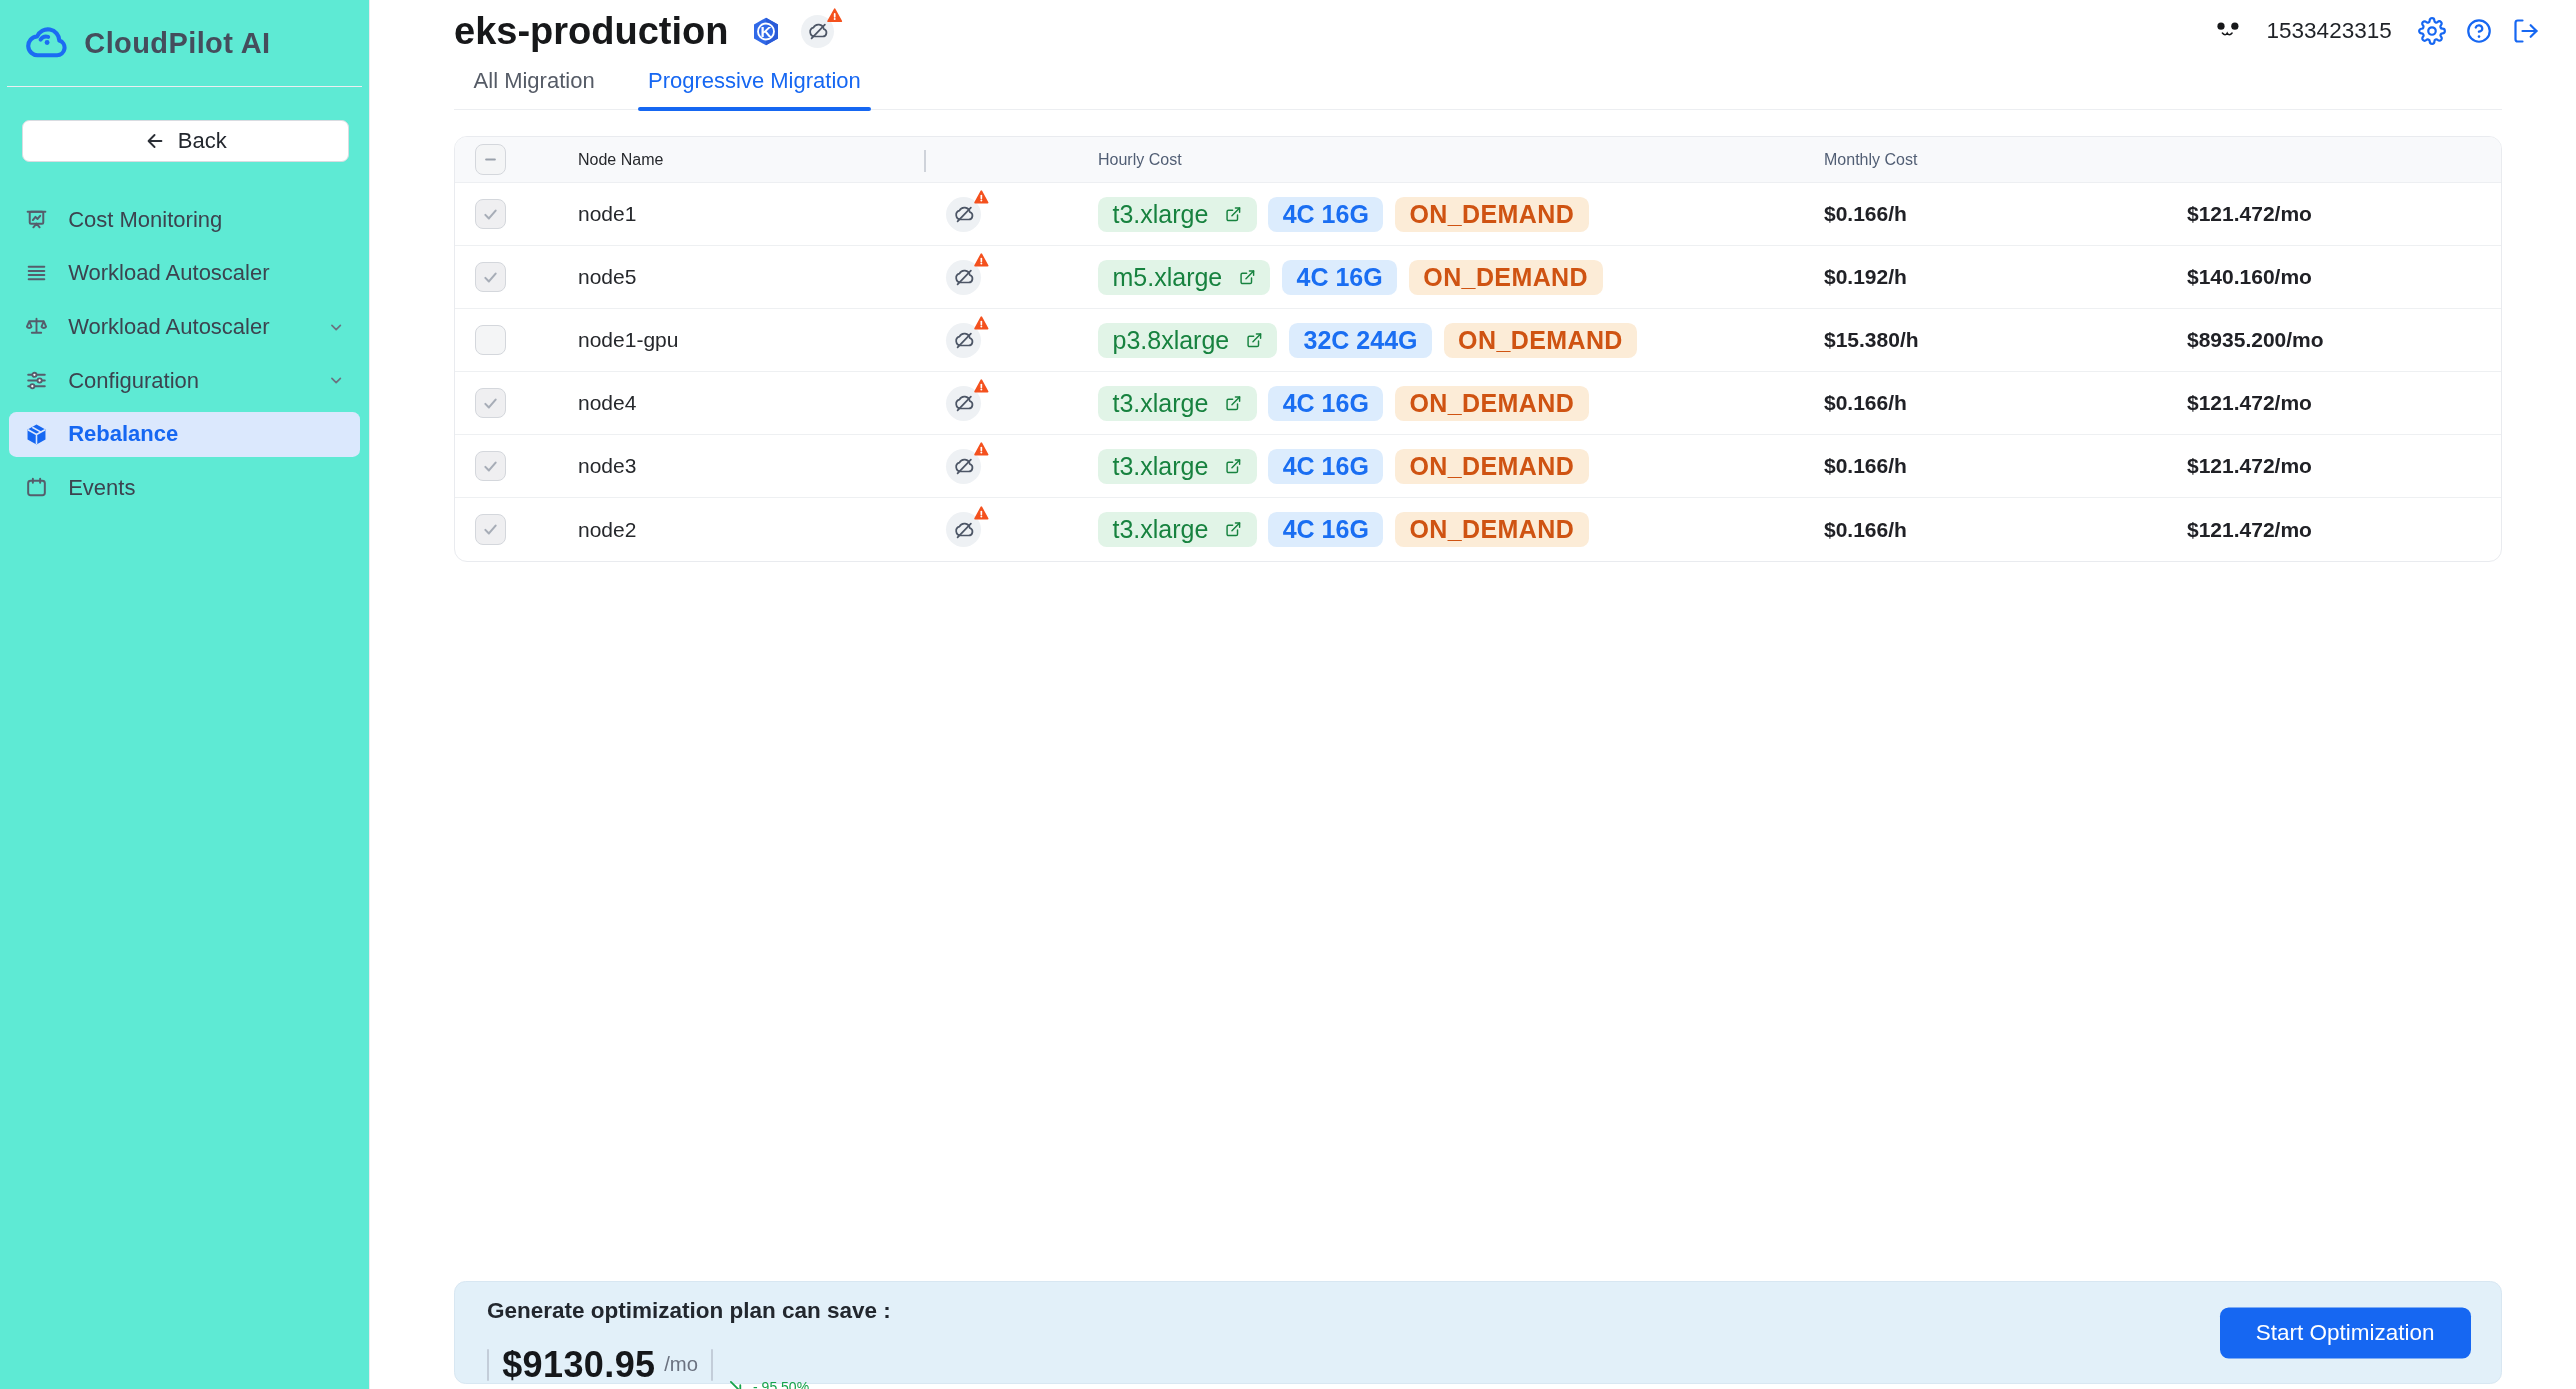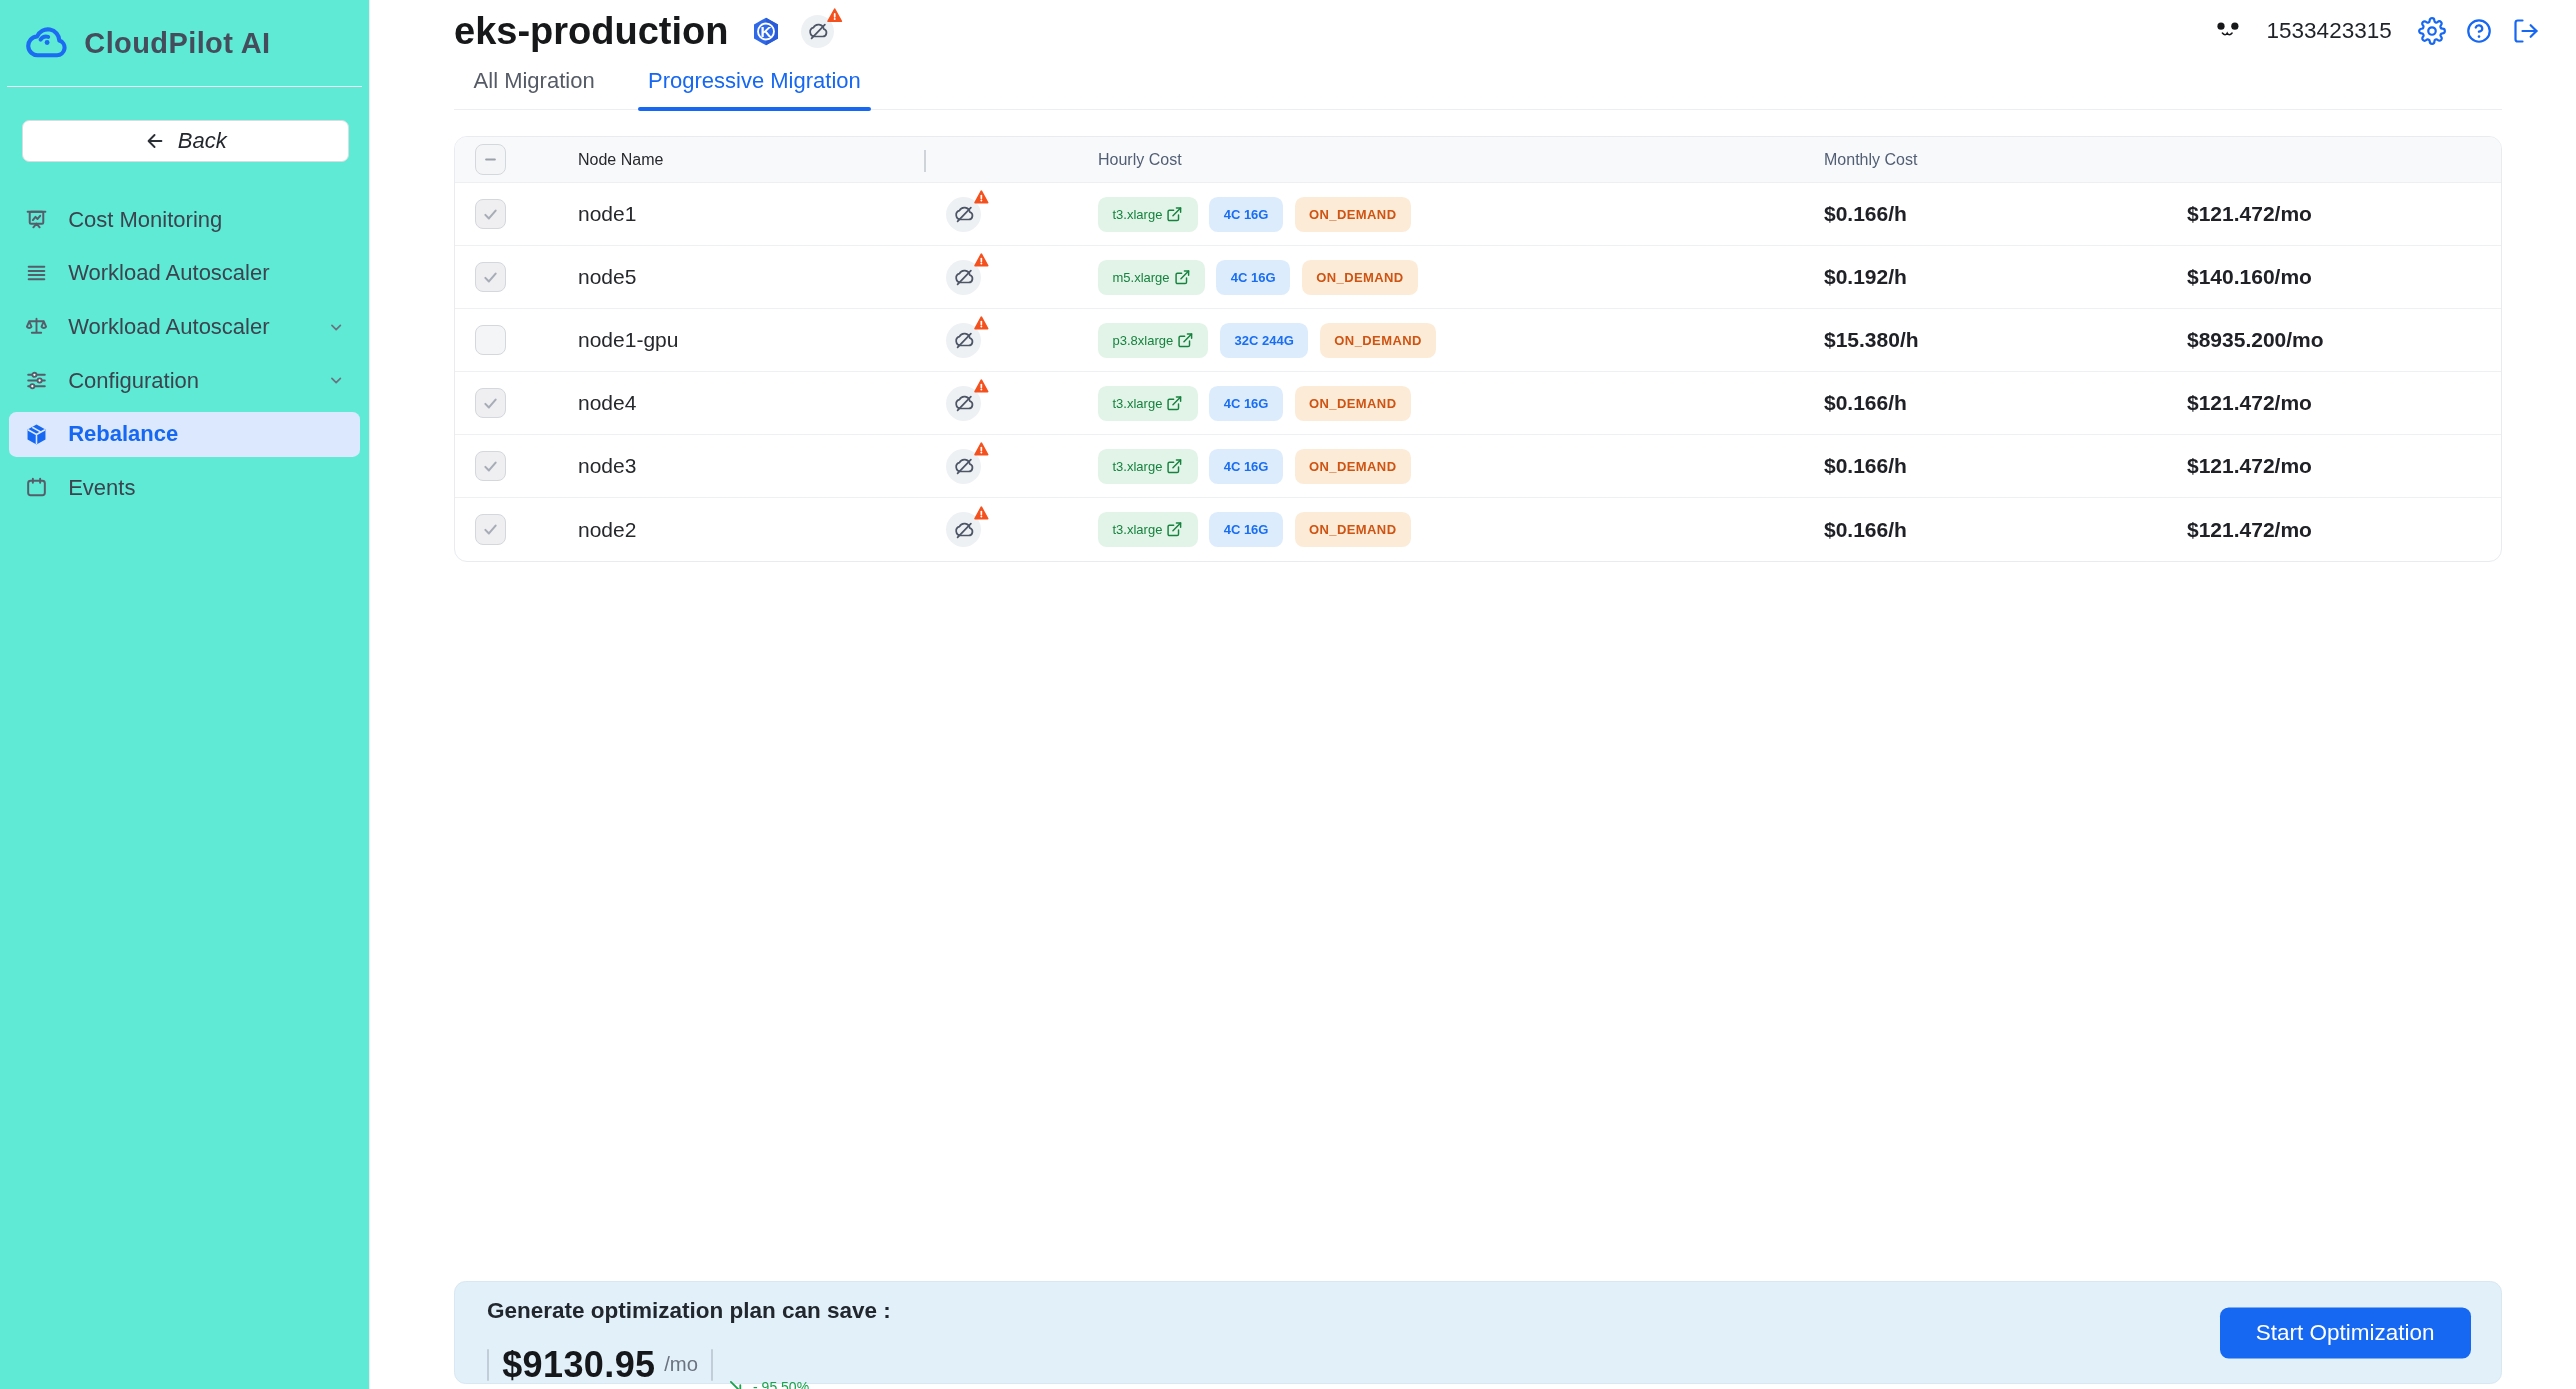--- a/index.html
+++ b/index.html
@@ -18,21 +18,21 @@
   *{margin:0;padding:0;box-sizing:border-box;}
   html,body{width:2576px;height:1390px;overflow:hidden;}
   body{font-family:"Liberation Sans",sans-serif;background:#fff;position:relative;color:var(--text-dark);}
 
   
   .sidebar{position:absolute;left:0;top:0;bottom:0;width:370px;background:#5eead4;border-right:1.5px solid var(--border);}
   .logo-row{height:87px;display:flex;align-items:center;gap:13px;padding-left:19px;border-bottom:1.5px solid #eceef1;margin:0 7.3px;}
   .logo-row svg{flex:0 0 auto;}
   .logo-text{font-size:29px;font-weight:700;color:#454d5c;letter-spacing:0.4px;}
   .back-btn{margin:33px 22px 0;height:42px;width:327px;background:#fff;border:1.5px solid #d9dce1;border-radius:7.3px;
-    display:flex;align-items:center;justify-content:center;gap:11.6px;font-size:22px;color:#23272e;cursor:pointer;font-style:italic;}
+    display:flex;align-items:center;justify-content:center;gap:11.6px;font-size:22px;color:#23272e;cursor:pointer;}
   .nav{margin-top:35px;}
   .nav-item{height:45px;margin:0 8.7px 8.7px;display:flex;align-items:center;gap:19px;padding:0 14.5px;border-radius:7.3px;
     font-size:22px;color:#3c434f;cursor:pointer;}
   .nav-item .nav-icon{width:26px;height:26px;display:flex;align-items:center;justify-content:center;color:#555d6b;}
   .nav-item .chev{margin-left:auto;color:#6b7280;display:flex;}
   .nav-item.active{background:var(--accent-light);color:var(--accent);font-weight:700;}
   .nav-item.active .nav-icon{color:var(--accent);}
 
   
   .main{position:absolute;left:370px;top:0;right:0;bottom:0;background:#fff;}
@@ -70,21 +70,21 @@
   .c-icon{padding-left:22px;}
   .c-cost{font-weight:700;color:#202126;}
 
   .checkbox{width:30.5px;height:30.5px;border-radius:8px;border:1.5px solid #d4d7dc;background:#f4f5f6;display:flex;align-items:center;justify-content:center;cursor:pointer;}
   .checkbox svg{display:none;}
   .checkbox.is-checked{background:#efeff1;}
   .checkbox.is-checked svg.check{display:block;}
   .checkbox.indeterminate svg.dash{display:block;}
 
   .badges{display:flex;align-items:center;gap:11.6px;}
-  .badge{display:inline-flex;align-items:center;gap:4px;height:35px;padding:0 14.5px;border-radius:8.7px;font-size:13px;white-space:nowrap;}
+  .badge{display:inline-flex;align-items:center;gap:17px;height:35px;padding:0 14.5px;border-radius:8.7px;font-size:25px;white-space:nowrap;}
   .badge-green{background:var(--badge-green-bg);color:var(--badge-green-text);font-weight:500;}
   .badge-blue{background:var(--badge-blue-bg);color:var(--badge-blue-text);font-weight:700;}
   .badge-orange{background:var(--badge-orange-bg);color:var(--badge-orange-text);font-weight:600;letter-spacing:0.4px;}
 
   
   .banner{position:absolute;left:84px;bottom:5.8px;width:2048px;height:103px;background:var(--banner-bg);border:0.7px solid #d8e7f2;border-radius:11.6px;}
   .banner-left{position:absolute;left:32px;top:16px;}
   .banner-heading{font-size:22.5px;font-weight:700;color:#22272e;}
   .money-row{display:flex;align-items:center;margin-top:8.7px;gap:13px;}
   .vbar{width:2.2px;height:32px;background:#c3cdd9;border-radius:1.5px;}

